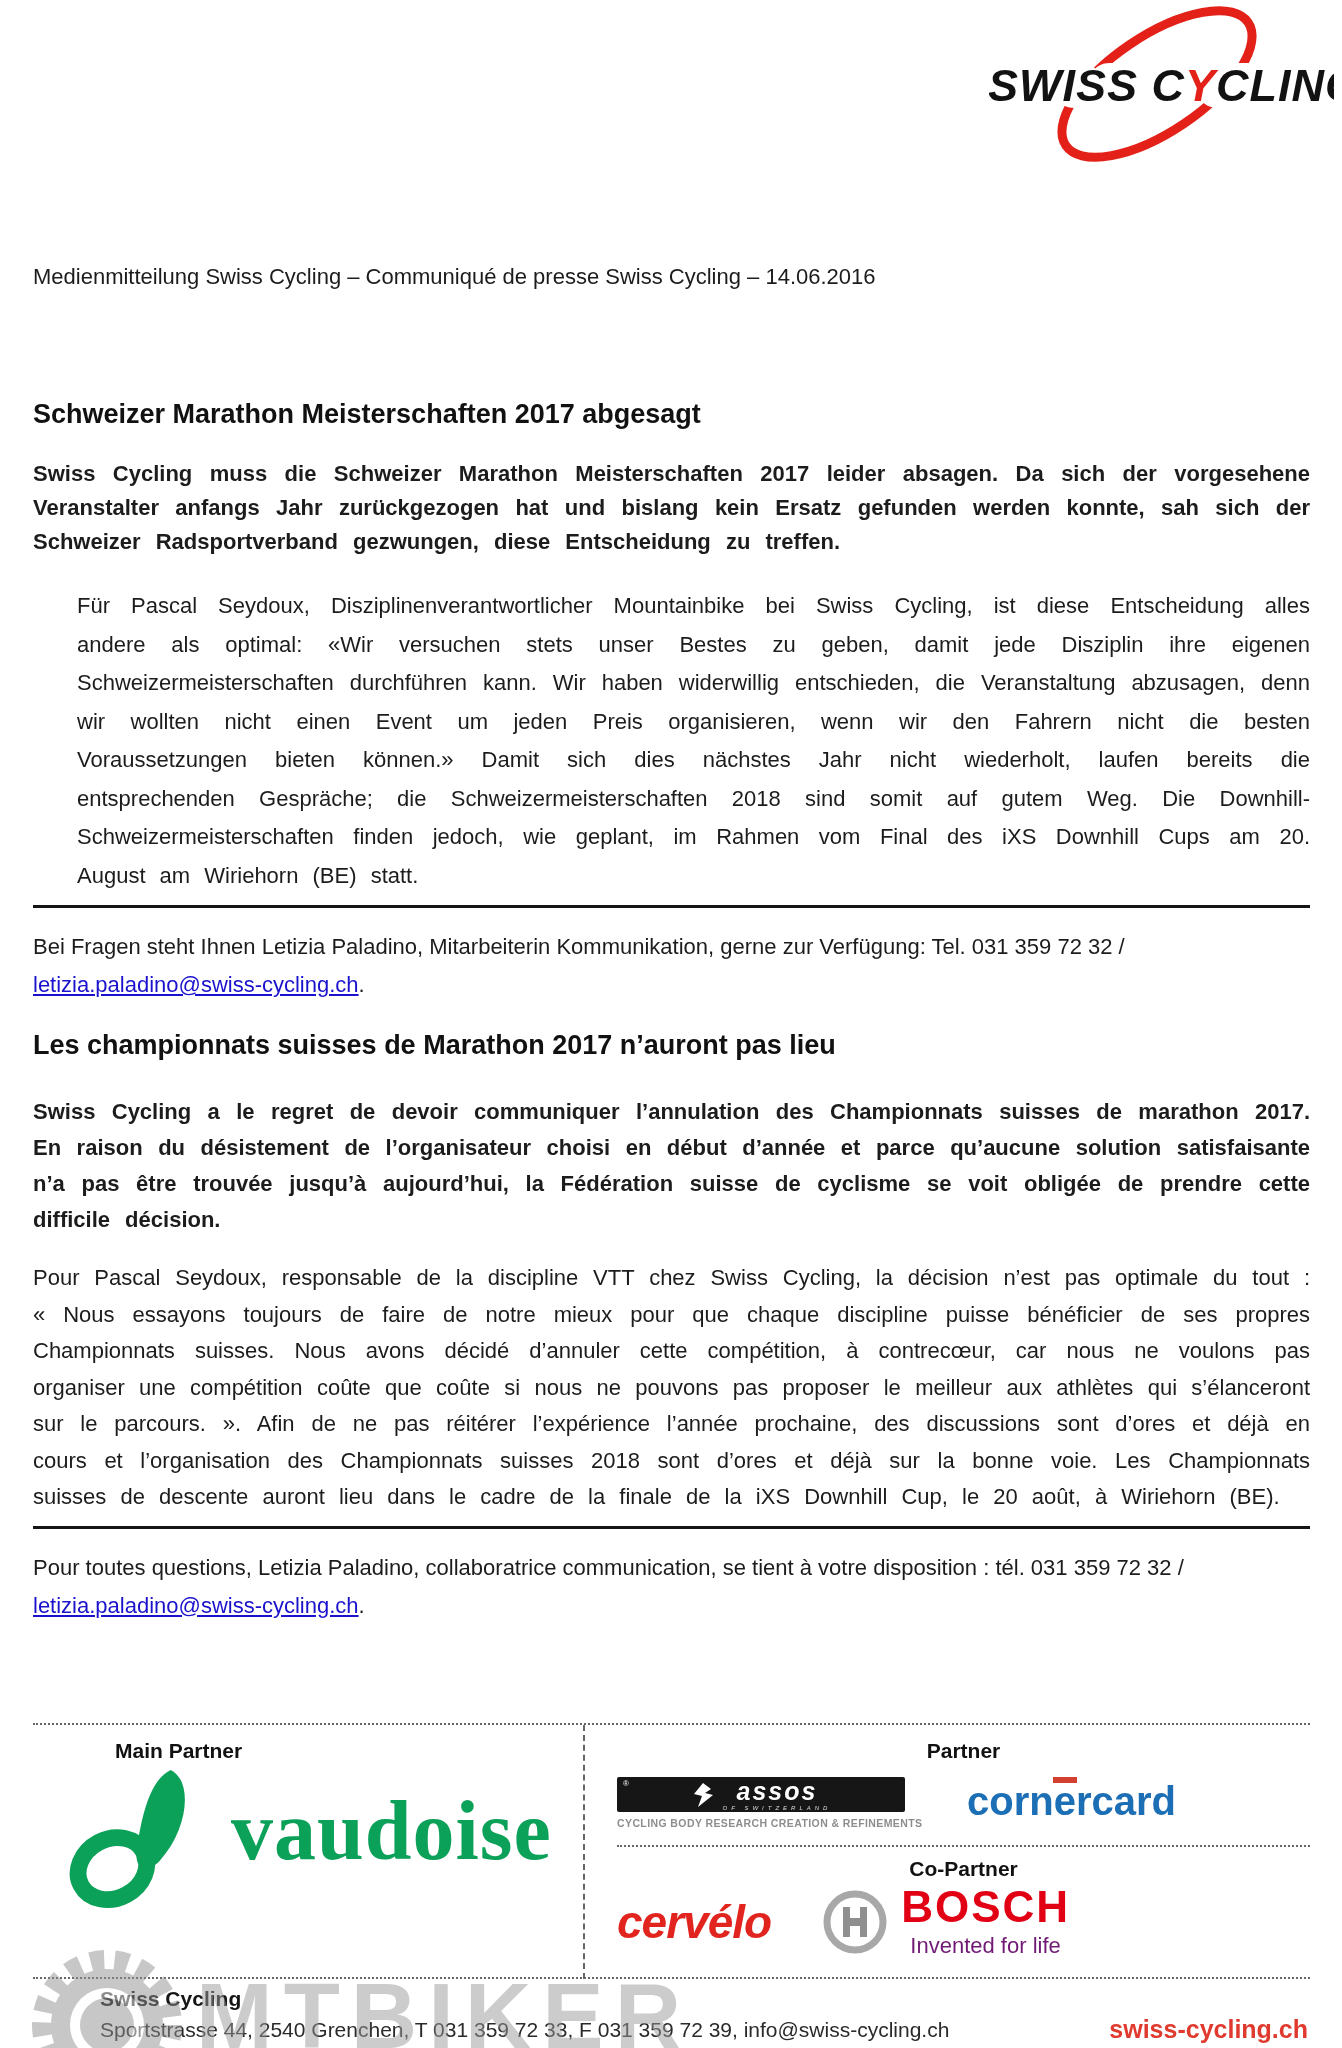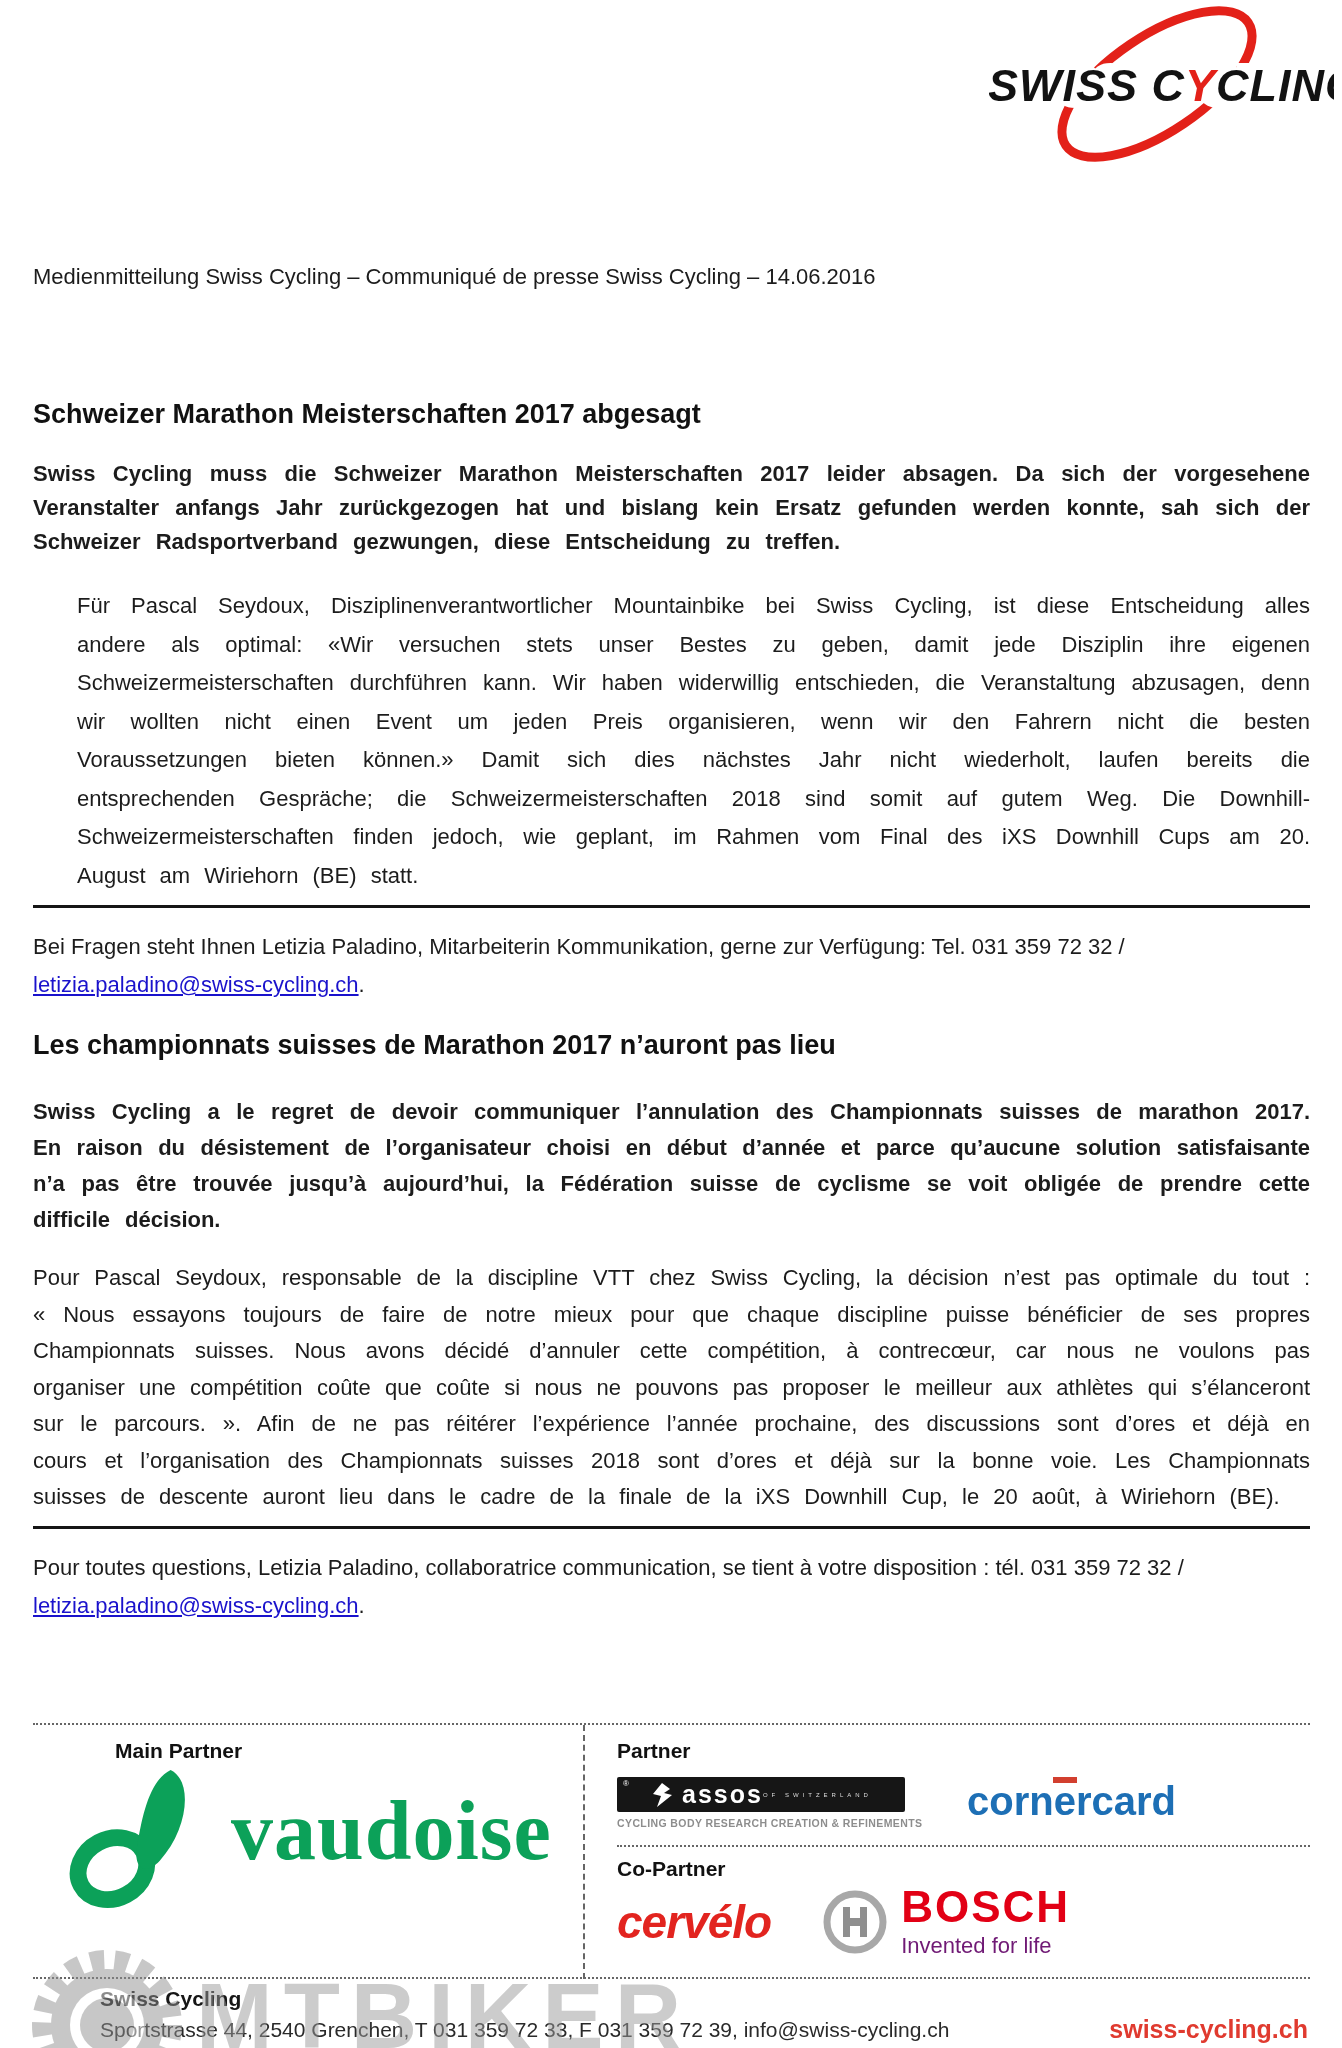--- a/index.html
+++ b/index.html
@@ -33,29 +33,29 @@
   }
   .p-label{font-size:21px;font-weight:bold;color:#111;}
   .p-left{width:550px;box-sizing:border-box;padding-top:14px;}
   .p-left .p-label{margin-left:82px;}
   .vaudoise-row{display:flex;align-items:center;margin-left:36px;margin-top:2px;}
   .vaudoise-word{
     font-family:"Liberation Serif",serif;font-weight:bold;font-size:84px;
     color:#0ca159;margin-left:14px;letter-spacing:1px;line-height:1;
     padding-bottom:18px;
   }
-  .p-right{flex:1;border-left:2px dashed #666;box-sizing:border-box;padding:14px 0 0 32px;}
+  .p-right{flex:1;border-left:2px dashed #666;box-sizing:border-box;padding:14px 0 0 32px;text-align:center;}
   .logo-row{display:flex;align-items:flex-start;margin-top:14px;}
   .assos-wrap{width:288px;}
   .assos-box{
     position:relative;background:#161616;border-radius:2px;height:35px;
     display:flex;align-items:center;justify-content:center;gap:8px;color:#fff;
   }
   .assos-reg{position:absolute;top:2px;left:6px;font-size:8px;color:#fff;}
-  .assos-col{display:flex;flex-direction:row;align-items:center;line-height:1;}
+  .assos-col{display:flex;flex-direction:column;align-items:center;line-height:1;font-style:italic;}
   .assos-name{font-size:25px;font-weight:bold;letter-spacing:2px;}
   .assos-of{font-size:6px;letter-spacing:4px;margin-top:1px;color:#ddd;}
   .assos-tagline{
     margin-top:5px;font-size:10.5px;font-weight:bold;color:#8d8d8d;letter-spacing:0.4px;
     white-space:nowrap;
   }
   .cornercard{
     margin-left:62px;padding-top:4px;font-size:40px;font-weight:bold;
     color:#1d6fb5;letter-spacing:0;line-height:1;
   }

